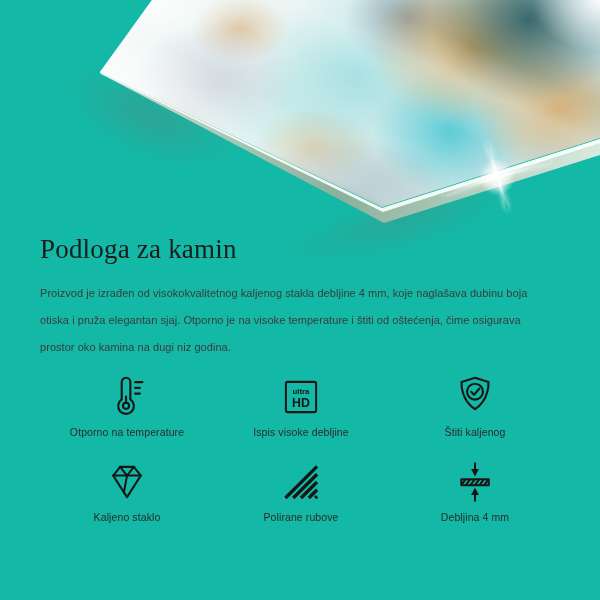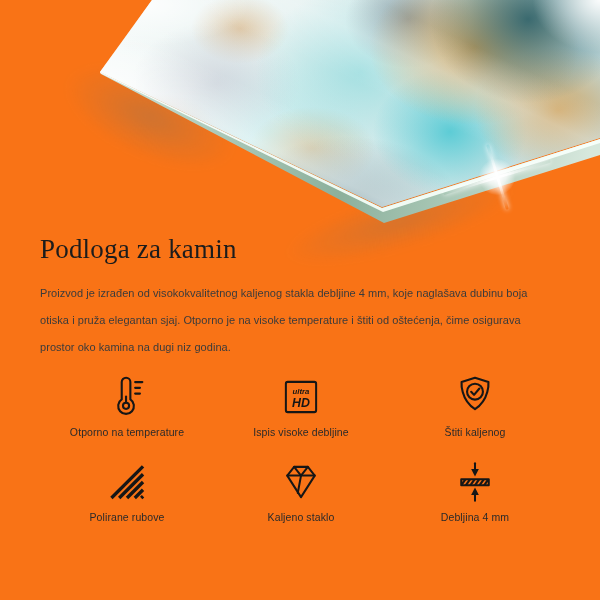--- a/index.html
+++ b/index.html
@@ -1,17 +1,17 @@
 <!DOCTYPE html>
 <html><head>
 <meta charset="utf-8">
 <style>
   html,body{margin:0;padding:0;background:#ffffff;}
   body{width:600px;height:600px;font-family:"Liberation Sans",sans-serif;-webkit-font-smoothing:antialiased;}
-  .page{position:relative;width:600px;height:600px;overflow:hidden;background:#f97316;}
+  .page{position:relative;width:600px;height:600px;overflow:hidden;background:#14b8a6;}
 
   
   .hero{position:absolute;left:0;top:0;width:600px;height:245px;}
   .soft-shadow{position:absolute;pointer-events:none;}
   .sh1{left:25px;top:62px;width:250px;height:110px;background:radial-gradient(closest-side,rgba(105,115,112,.30),rgba(105,115,112,0) 72%);transform:rotate(24deg);filter:blur(5px);}
   .sh2{left:235px;top:185px;width:330px;height:74px;background:radial-gradient(closest-side,rgba(105,115,112,.24),rgba(105,115,112,0) 72%);transform:rotate(-16deg);filter:blur(5px);}
 
   .glass-edge{position:absolute;left:0;top:0;width:600px;height:245px;
     clip-path:polygon(100px 72px,382px 208px,600px 139px,600px 155px,384px 223px,101px 74px);
     background:linear-gradient(100deg,#e9f4ee 4%,#b5d1c1 32%,#8cb09c 58%,#a7c6b4 74%,#d7e8dd 96%);}
@@ -54,21 +54,21 @@
 
   
   .content{position:absolute;left:40px;top:231px;width:522px;}
   h1{margin:0;font-family:"Liberation Serif","DejaVu Serif",serif;font-weight:400;
      font-size:27px;line-height:37px;color:#1c1c1c;letter-spacing:.2px;}
   .desc{margin:12px 0 0 0;width:516px;font-size:11px;line-height:27px;color:#3b3b3b;letter-spacing:.05px;}
 
   
   .features{margin-top:10px;display:grid;grid-template-columns:repeat(3,1fr);row-gap:18px;}
   .feature{display:flex;flex-direction:column;align-items:center;}
-  .ficon{height:48px;display:flex;align-items:flex-end;justify-content:center;font-style:italic;}
+  .ficon{height:48px;display:flex;align-items:flex-end;justify-content:center;}
   .ficon svg{display:block;}
   .flabel{margin-top:7px;font-size:10.5px;color:#2a2a2a;letter-spacing:.1px;white-space:nowrap;}
   .ic{stroke:#161616;fill:none;stroke-width:2.2;stroke-linecap:round;stroke-linejoin:round;}
   .icf{fill:#161616;stroke:none;}
   .ictxt{fill:#161616;font-family:"Liberation Sans",sans-serif;font-weight:bold;}
 </style>
 </head>
 <body>
 
 <div class="page">
@@ -127,42 +127,42 @@
             <circle class="ic" cx="24" cy="19.5" r="8.3" stroke-width="2"></circle>
             <path class="ic" d="M20 19.6 l3 3.2 l5.6 -6.6" stroke-width="2.3"></path>
           </svg>
         </div>
         <div class="flabel">Štiti kaljenog</div>
       </div>
 
       <div class="feature">
         <div class="ficon">
           <svg width="44" height="44" viewBox="0 0 48 48">
+            <path class="ic" d="M9 17 L16.5 7.5 H31.5 L39 17 L24 40.5 Z"></path>
+            <line class="ic" x1="9" y1="17" x2="39" y2="17"></line>
+            <path class="ic" d="M16.5 7.5 L24 17 L31.5 7.5"></path>
+            <line class="ic" x1="24" y1="17" x2="20.5" y2="36"></line>
+          </svg>
+        </div>
+        <div class="flabel">Kaljeno staklo</div>
+      </div>
+
+      <div class="feature">
+        <div class="ficon">
+          <svg width="44" height="44" viewBox="0 0 48 48">
             <g stroke="#161616" stroke-width="3.6" stroke-linecap="butt">
               <line x1="7" y1="41.5" x2="41.5" y2="7"></line>
               <line x1="15.5" y1="41.5" x2="41.5" y2="15.5"></line>
               <line x1="24" y1="41.5" x2="41.5" y2="24"></line>
               <line x1="32.5" y1="41.5" x2="41.5" y2="32.5"></line>
               <line x1="39.5" y1="41.5" x2="41.5" y2="39.5"></line>
             </g>
           </svg>
         </div>
         <div class="flabel">Polirane rubove</div>
-      </div>
-
-      <div class="feature">
-        <div class="ficon">
-          <svg width="44" height="44" viewBox="0 0 48 48">
-            <path class="ic" d="M9 17 L16.5 7.5 H31.5 L39 17 L24 40.5 Z"></path>
-            <line class="ic" x1="9" y1="17" x2="39" y2="17"></line>
-            <path class="ic" d="M16.5 7.5 L24 17 L31.5 7.5"></path>
-            <line class="ic" x1="24" y1="17" x2="20.5" y2="36"></line>
-          </svg>
-        </div>
-        <div class="flabel">Kaljeno staklo</div>
       </div>
 
       <div class="feature">
         <div class="ficon">
           <svg width="44" height="44" viewBox="0 0 48 48">
             <defs>
                 <clipPath id="barclip">
                   <rect x="9" y="21" width="30" height="6.5"></rect>
                 </clipPath>
               </defs>

